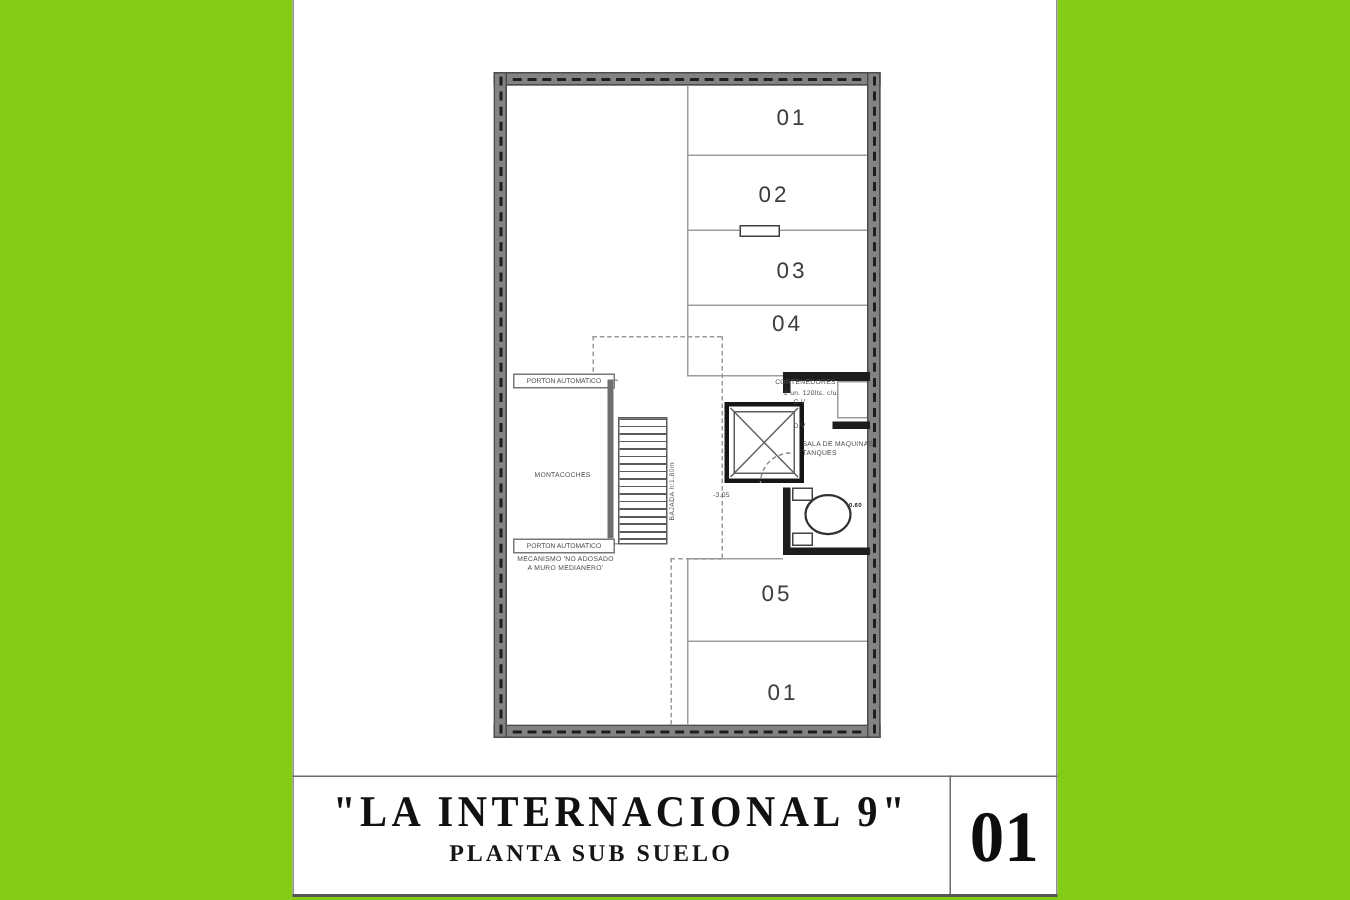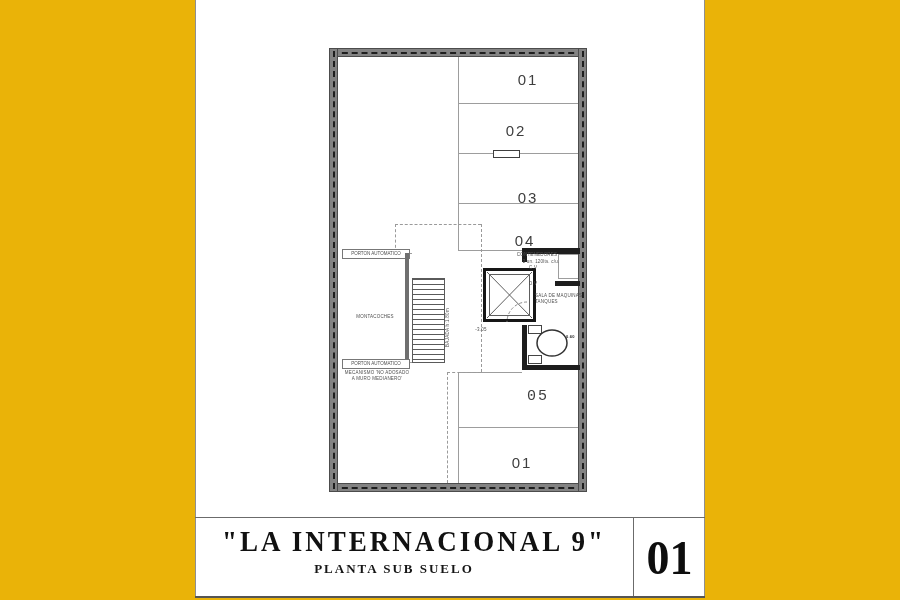--- a/index.html
+++ b/index.html
@@ -1,28 +1,28 @@
 <!DOCTYPE html>
 <html><head>
 <meta charset="utf-8">
 <style>
   html,body{margin:0;padding:0;background:#ffffff;width:900px;height:600px;overflow:hidden;
     font-family:"Liberation Sans", sans-serif;}
-  #canvas{position:relative;width:900px;height:600px;background:#eab308;}
+  #canvas{position:relative;width:900px;height:600px;background:#84cc16;}
 
   
   #sheet{position:absolute;left:195px;top:-1px;width:510px;height:598px;background:#fff;
     border:1px solid #8f8f8f;box-sizing:border-box;}
   #titleblock-line{position:absolute;left:195px;top:517px;width:510px;height:1px;background:#6b6b6b;}
   #titleblock-divider{position:absolute;left:633px;top:517px;width:1px;height:80px;background:#6b6b6b;}
   #titleblock-bottom{position:absolute;left:195px;top:596px;width:510px;height:2px;background:#555;}
   #title-cell{position:absolute;left:196px;top:519px;width:436px;height:78px;text-align:center;}
   .sheet-title{font-family:"Liberation Serif", serif;font-weight:bold;font-size:27px;
     letter-spacing:3px;color:#111;margin-top:7px;transform:scaleY(1.08);}
-  .sheet-subtitle{font-family:"Liberation Serif", serif;font-weight:bold;font-size:13px;
+  .sheet-subtitle{font-family:"Liberation Serif", serif;font-weight:bold;font-size:16px;
     letter-spacing:2px;color:#161616;margin-top:4px;margin-right:40px;}
   #pagenum-cell{position:absolute;left:634px;top:517px;width:71px;height:80px;display:flex;
     align-items:center;justify-content:center;}
   .page-number{font-family:"Liberation Serif", serif;font-weight:bold;font-size:46px;color:#0d0d0d;
     transform:scaleY(1.05);}
 
   
   #plan{position:absolute;left:329px;top:48px;width:258px;height:444px;}
 
   
@@ -81,23 +81,23 @@
     <div class="tline" style="left:129px;top:155px;width:120px;height:1px;"></div>
     <div class="tline" style="left:129px;top:202px;width:64px;height:1px;"></div>
     <div class="lintel" style="left:164px;top:102px;width:27px;height:8px;"></div>
 
     <div class="tline" style="left:129px;top:324px;width:1px;height:111px;"></div>
     <div class="tline" style="left:129px;top:324px;width:64px;height:1px;"></div>
     <div class="tline" style="left:129px;top:379px;width:120px;height:1px;"></div>
 
     <div class="room-label" style="left:199px;top:31px;">01</div>
     <div class="room-label" style="left:187px;top:82px;">02</div>
-    <div class="room-label" style="left:199px;top:149px;">03</div>
-    <div class="room-label" style="left:196px;top:192px;">04</div>
-    <div class="room-label" style="left:209px;top:348px;font-family:Liberation Mono, monospace;">05</div>
+    <div class="room-label" style="left:199px;top:133px;">03</div>
+    <div class="room-label" style="left:196px;top:168px;">04</div>
+    <div class="room-label" style="left:189px;top:348px;">05</div>
     <div class="room-label" style="left:193px;top:414px;">01</div>
 
     <div class="dash-h" style="left:66px;top:176px;width:86px;"></div>
     <div class="dash-v" style="left:66px;top:176px;height:29px;"></div>
     <div class="dash-v" style="left:152px;top:176px;height:148px;"></div>
     <div class="dash-h" style="left:118px;top:324px;width:34px;"></div>
     <div class="dash-v" style="left:118px;top:324px;height:111px;"></div>
 
     <div class="tline" style="left:13px;top:205px;width:70px;height:1px;"></div>
     <div class="label-box" style="left:13px;top:201px;width:66px;height:8px;">PORTON AUTOMATICO</div>

